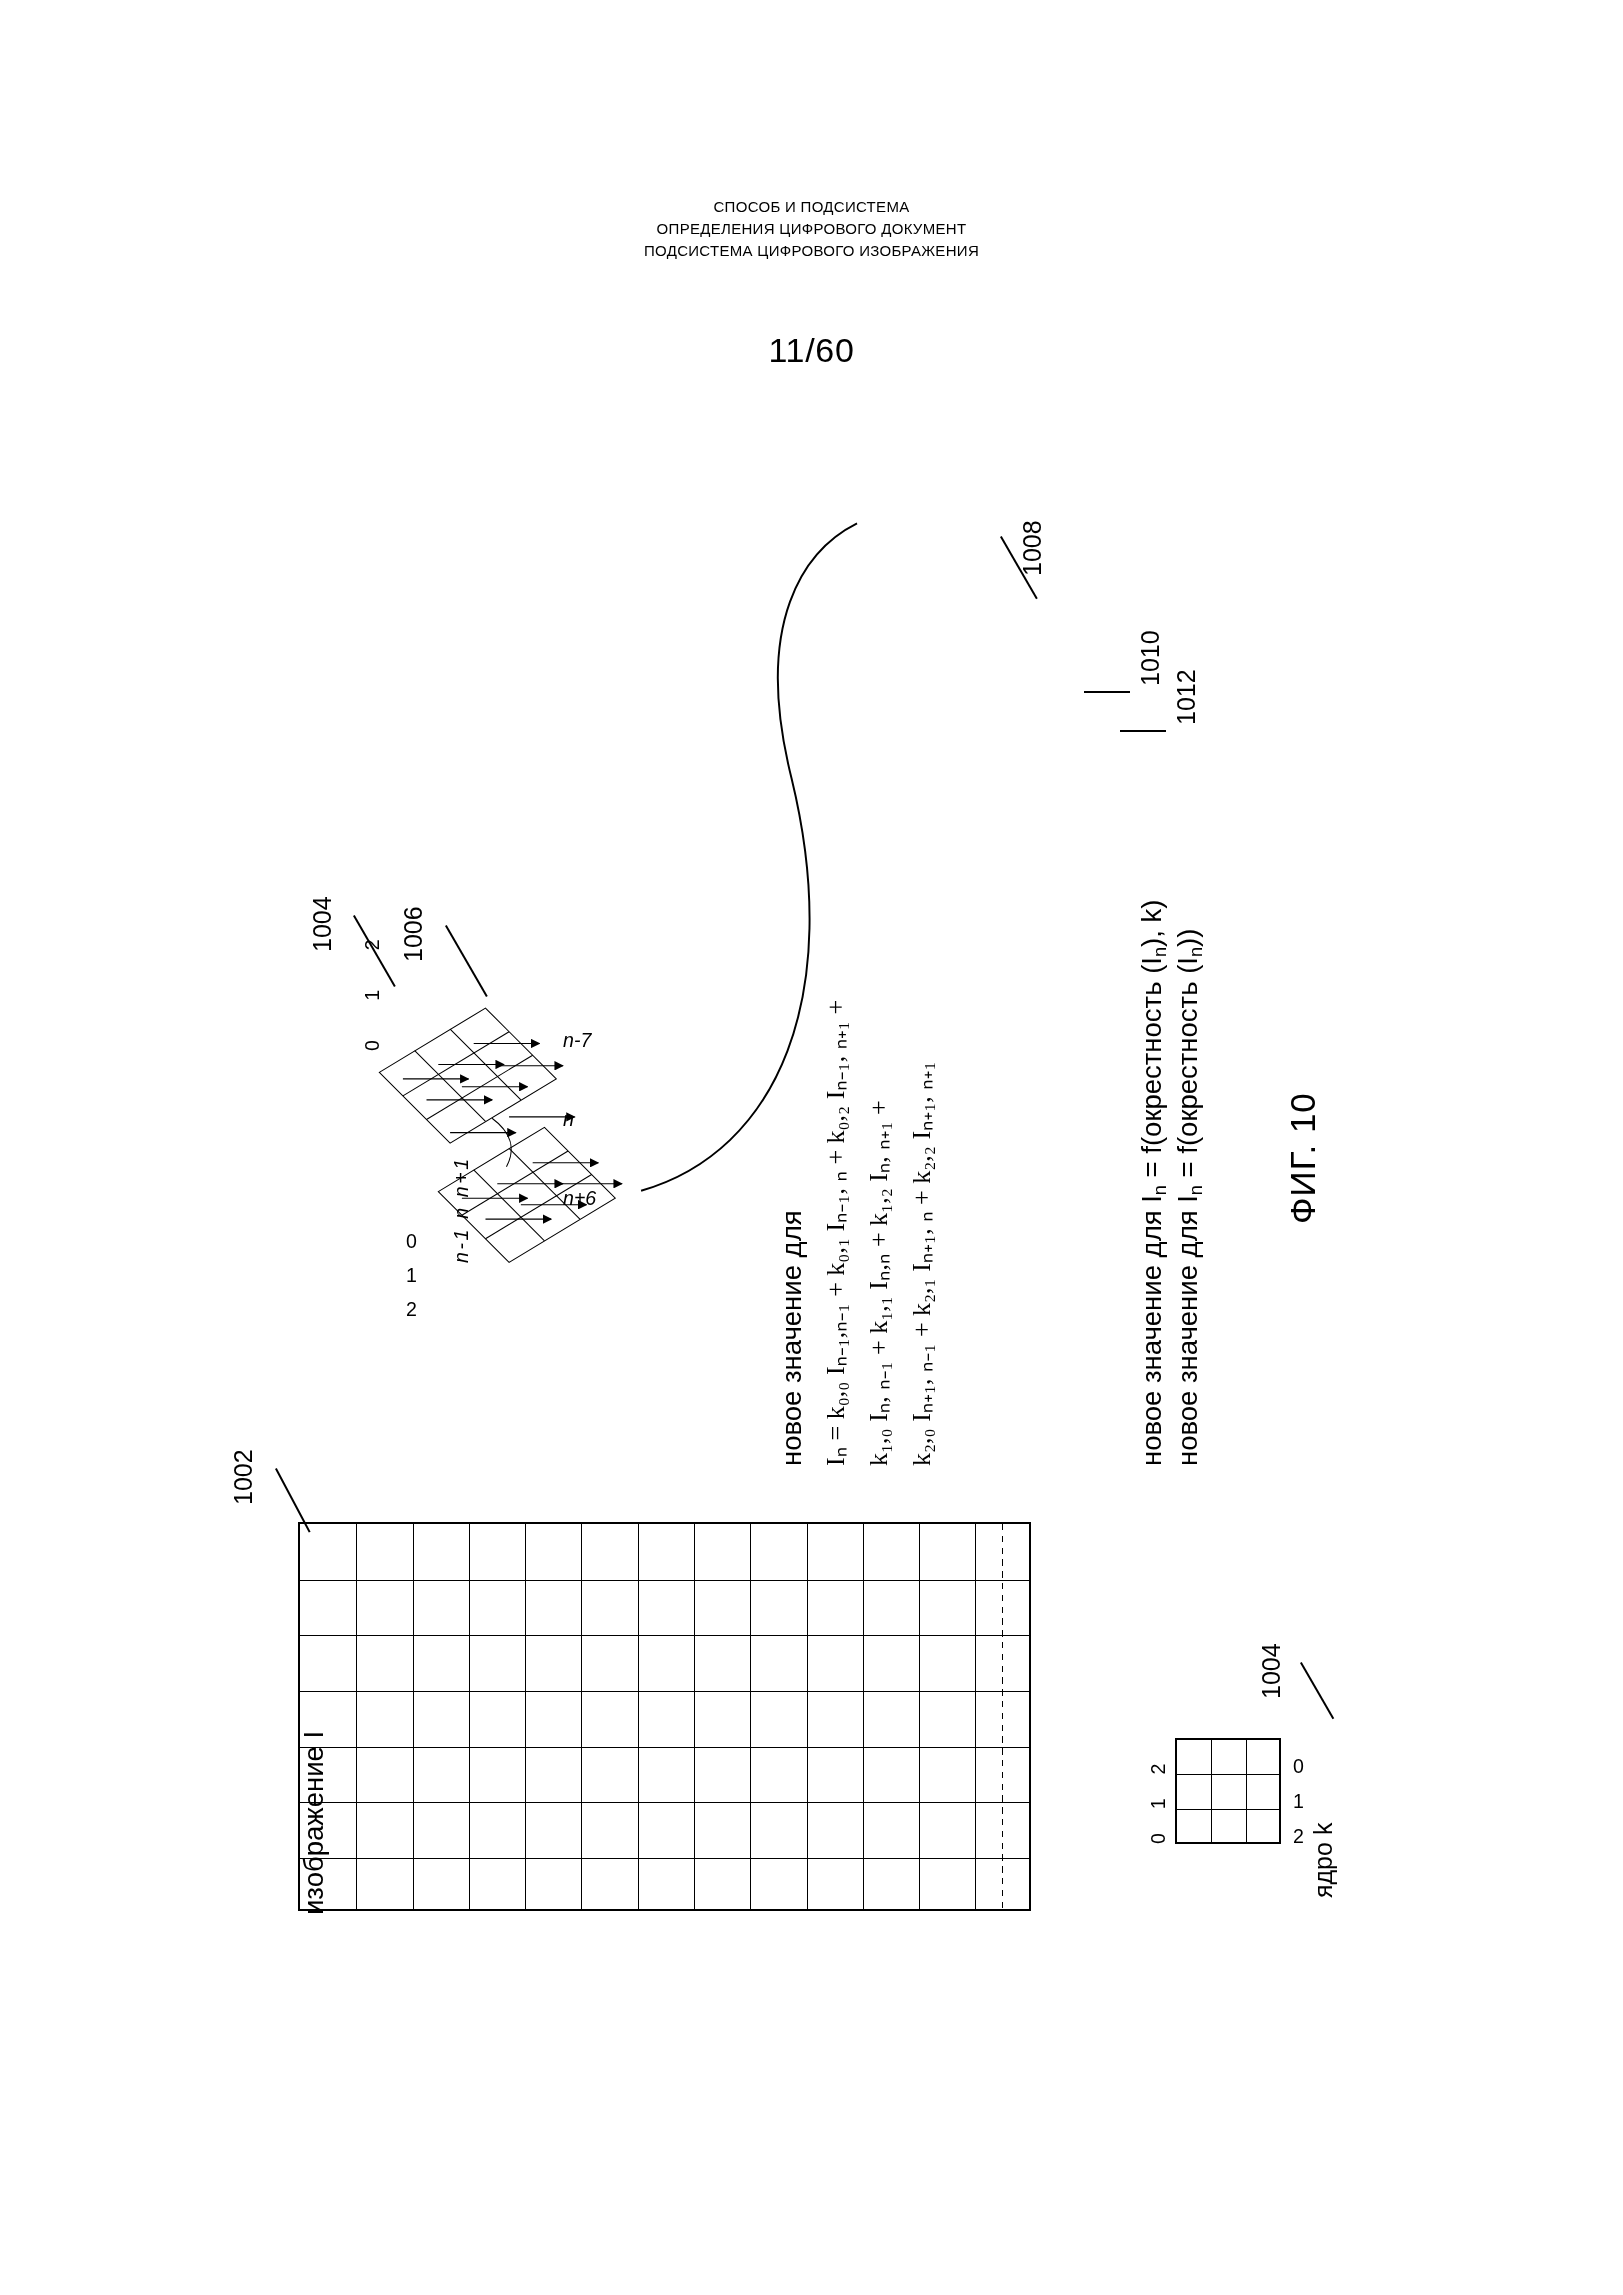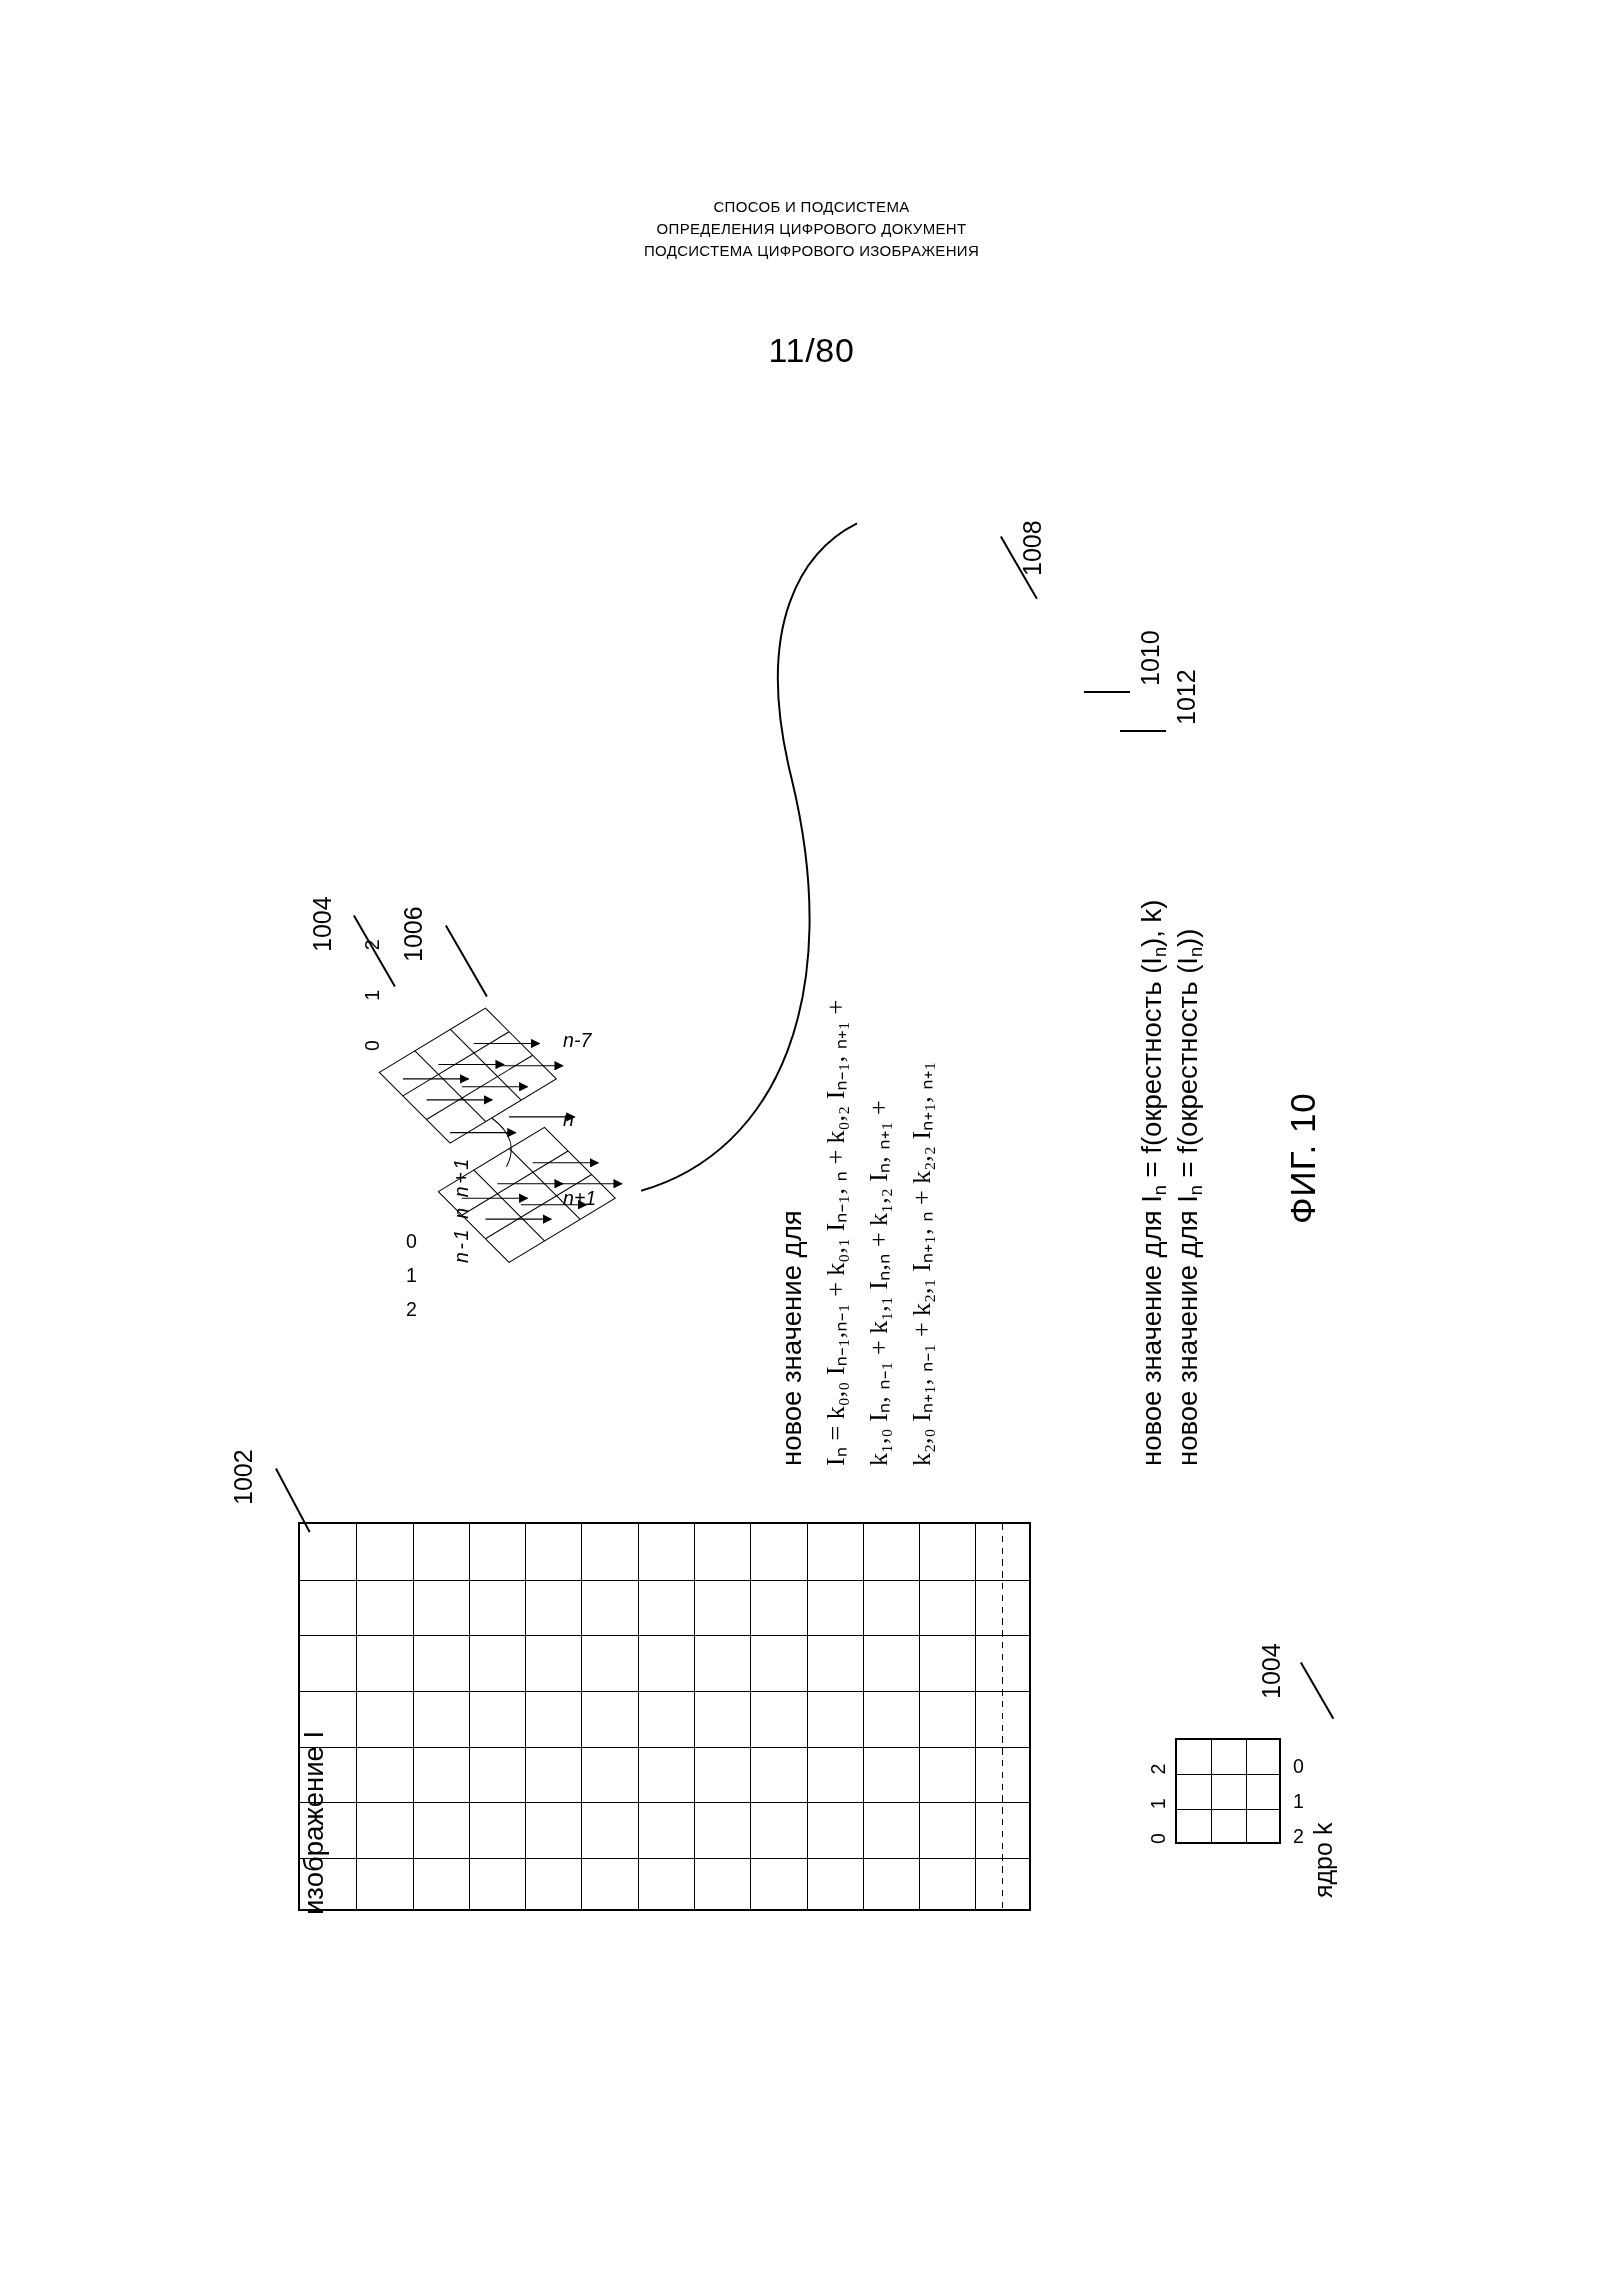--- a/index.html
+++ b/index.html
@@ -170,21 +170,21 @@
 </style>
 </head>
 <body>
 
 <div class="header">
   <div>СПОСОБ И ПОДСИСТЕМА</div>
   <div>ОПРЕДЕЛЕНИЯ ЦИФРОВОГО ДОКУМЕНТ</div>
   <div>ПОДСИСТЕМА ЦИФРОВОГО ИЗОБРАЖЕНИЯ</div>
 </div>
 
-<div class="page-number">11/80</div>
+<div class="page-number">11/60</div>
 
 <div class="fig-caption">ФИГ. 10</div>
 
 <div id="image-grid">
   <div class="vline" style="left:56px"></div>
   <div class="vline" style="left:113px"></div>
   <div class="vline" style="left:169px"></div>
   <div class="vline" style="left:225px"></div>
   <div class="vline" style="left:281px"></div>
   <div class="vline" style="left:338px"></div>
@@ -275,21 +275,21 @@
 <div class="rot" style="left:361px; top:1051px; font-size:19.6px; letter-spacing:17px;">0 1 2</div>
 <div class="rot" style="left:450px; top:1263px; font-size:19.6px; font-style:italic; letter-spacing:2.6px;">n-1  n  n+1</div>
 <div style="position:absolute; left:406px; top:1224px; font-size:19.6px; line-height:34px;">
   <div>0</div>
   <div>1</div>
   <div>2</div>
 </div>
 <div style="position:absolute; left:563px; top:1001px; font-size:19.6px; font-style:italic; line-height:79px;">
   <div>n-7</div>
   <div>n</div>
-  <div>n+1</div>
+  <div>n+6</div>
 </div>
 
 <div class="leader" style="left:353px; top:916px; width:2px; height:82px; transform:rotate(-30deg); transform-origin:top left;"></div>
 <div class="rot label-num" style="left:308px; top:952px;">1004</div>
 
 <div class="leader" style="left:445px; top:926px; width:2px; height:82px; transform:rotate(-30deg); transform-origin:top left;"></div>
 <div class="rot label-num" style="left:399px; top:962px;">1006</div>
 
 <svg style="position:absolute; left:628px; top:497px; width:301px; height:720px;" viewBox="0 0 460 1100" width="301" height="720">
   <path d="M 20 1060 C 230 1000, 330 760, 250 430 C 190 190, 270 80, 350 40" stroke="#000" stroke-width="3" fill="none"></path>

